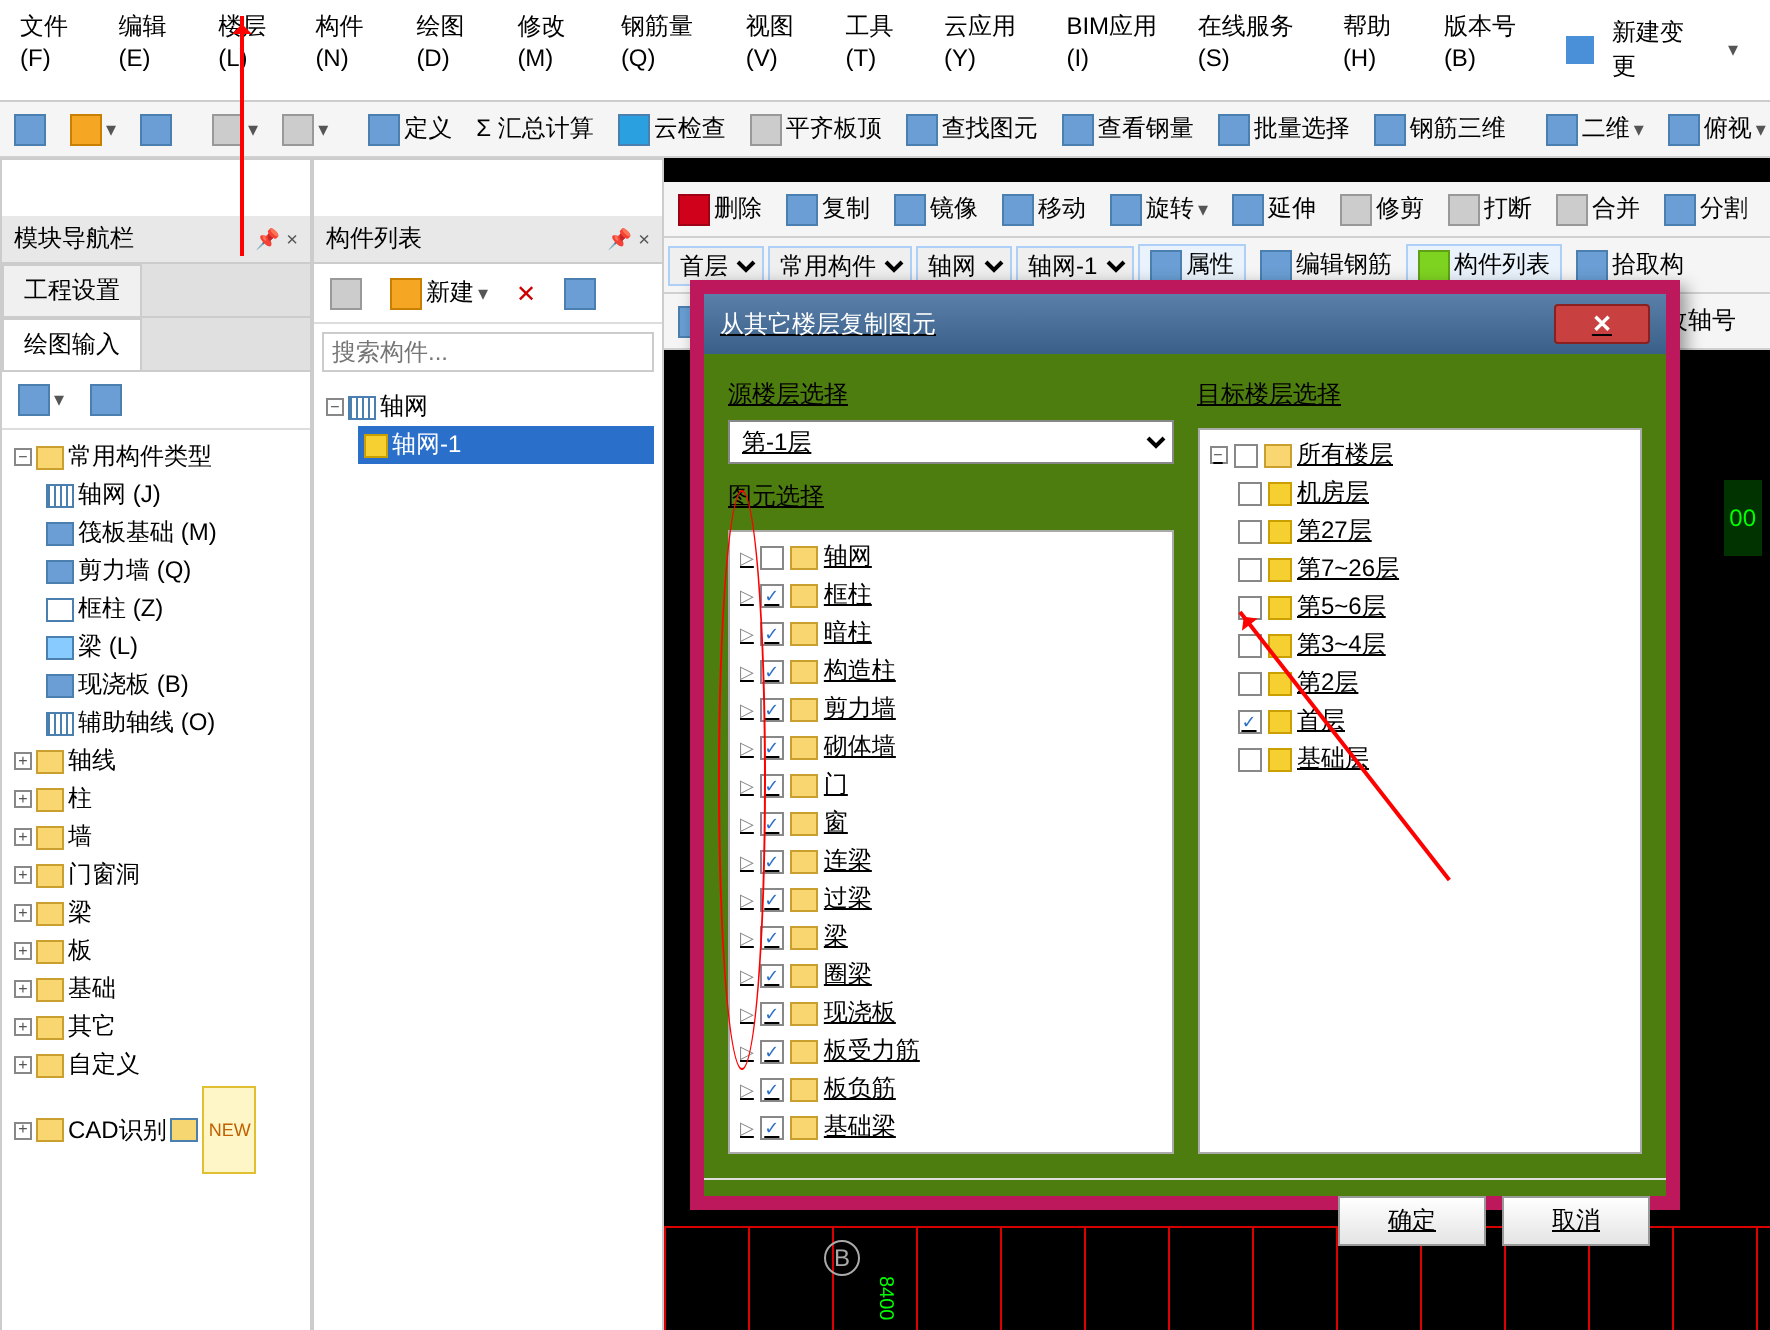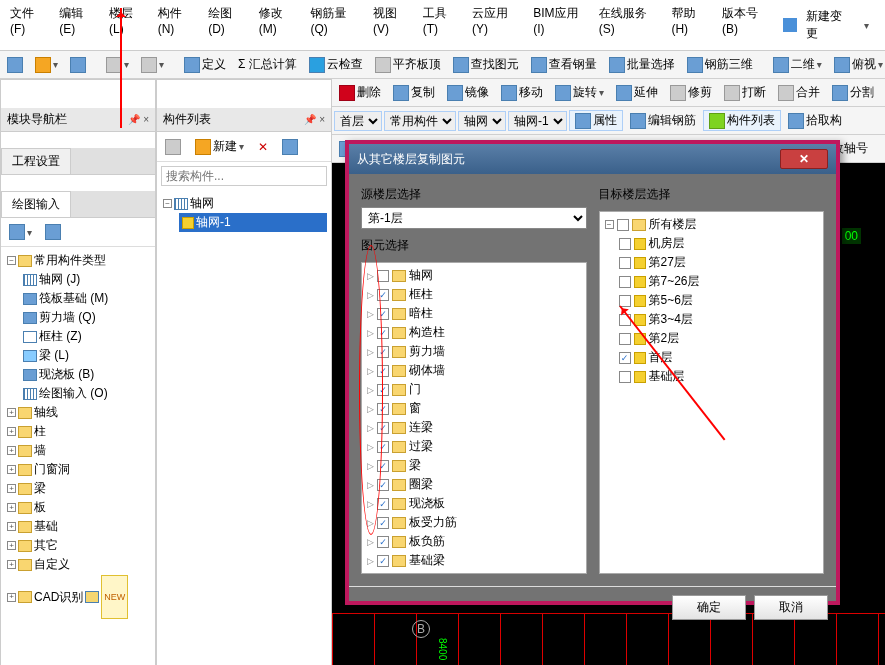--- a/index.html
+++ b/index.html
@@ -19,53 +19,53 @@
 .ticon.green { background: #7ed321; border-color: #5fa015; }
 .ticon.red { background: #d0021b; border-color: #a00015; }
 .ticon.gray { background: #ccc; border-color: #999; }
 .sep { width: 1px; height: 18px; background: #c0c0c0; margin: 0 3px; }
 
 
 .main { display: flex; height: calc(100% - 76px); }
 .panel { background: #fff; border: 1px solid #ccc; display: flex; flex-direction: column; }
 .panel-header { background: #e8e8e8; border-bottom: 1px solid #ccc; padding: 3px 6px; display: flex; align-items: center; justify-content: space-between; margin-top: 28px; }
 .pin { font-size: 10px; color: #555; }
-.tabs { display: flex; background: #e0e0e0; border-bottom: 1px solid #ccc; margin-top: 16px; }
+.tabs { display: flex; background: #e0e0e0; border-bottom: 1px solid #ccc; }
 .tab { padding: 4px 10px; border: 1px solid #ccc; border-bottom: none; background: #f0f0f0; margin-right: -1px; }
 .tab.active { background: #fff; }
 
 
 .leftpanel { width: 156px; }
 .treewrap { flex: 1; overflow: auto; padding: 4px; }
 .tree ul { list-style: none; padding-left: 16px; }
 .tree li { padding: 1px 0; white-space: nowrap; display: flex; align-items: center; gap: 2px; }
 .exp { width: 9px; height: 9px; border: 1px solid #888; display: inline-flex; align-items: center; justify-content: center; font-size: 8px; line-height: 1; color: #555; background: #fff; }
 .fold { width: 14px; height: 12px; background: #f9d670; border: 1px solid #c9a030; display: inline-block; }
 .gicon { width: 14px; height: 12px; display: inline-block; background: #6a9ed4; border: 1px solid #4a7fb0; }
 .gicon.grid { background: repeating-linear-gradient(90deg,#4a7fb0 0 1px,transparent 1px 3px); border-color:#4a7fb0; }
 
 
 .midpanel { width: 176px; }
 .mid-toolbar { display: flex; align-items: center; gap: 4px; padding: 3px; border-bottom: 1px solid #ddd; }
 .searchbox { width: calc(100% - 8px); margin: 4px; padding: 2px 4px; border: 1px solid #ccc; color: #888; }
 
 
 .rightpanel { flex: 1; background: #000; position: relative; display: flex; flex-direction: column; }
-.right-toolbars { background: #f5f5f5; }
+.right-toolbars { background: #f5f5f5; margin-top: 12px; }
 .right-toolbars .toolbar { border-bottom: 1px solid #d0d0d0; }
 .right-toolbars select { font-size: 12px; padding: 1px; border: 1px solid #aecff7; }
 .btnframed { border: 1px solid #aecff7; background: #eaf3fc; padding: 1px 5px; display: inline-flex; align-items: center; gap: 2px; }
 .canvas { flex: 1; background: #000; position: relative; overflow: hidden; }
 .canvas .grid { position: absolute; left: 0; right: 0; bottom: 0; height: 55px; background: repeating-linear-gradient(90deg, #d00 0 1px, transparent 1px 42px); border-top: 1px solid #d00; }
 .canvas .bmark { position: absolute; bottom: 30px; left: 80px; color: #aaa; border: 1px solid #aaa; border-radius: 50%; width: 18px; height: 18px; display: flex; align-items: center; justify-content: center; }
 .canvas .dim { position: absolute; bottom: 8px; left: 105px; color: #0f0; writing-mode: vertical-rl; font-size: 10px; }
-.canvas .axis { position: absolute; right: 24px; top: 65px; color: #0f0; background:#003300; padding:1px 3px; }
-
-
-.dialog { position: absolute; left: 345px; top: 140px; width: 495px; height: 465px; background: #737373; border: 4px solid #be185d; box-shadow: 3px 3px 8px rgba(0,0,0,.4); display: flex; flex-direction: column; }
+.canvas .axis { position: absolute; right: 4px; top: 65px; color: #0f0; background:#003300; padding:12px 3px; }
+
+
+.dialog { position: absolute; left: 345px; top: 140px; width: 495px; height: 465px; background: #4d7c0f; border: 7px solid #be185d; box-shadow: 3px 3px 8px rgba(0,0,0,.4); display: flex; flex-direction: column; text-decoration: underline; }
 .dlg-title { background: linear-gradient(#5a7fa8,#3a608a); color: #fff; padding: 5px 8px; display: flex; align-items: center; justify-content: space-between; }
 .dlg-close { background: #c94040; color: #fff; padding: 2px 18px; border: 1px solid #8a2020; border-radius: 2px; font-weight: bold; }
 .dlg-body { flex: 1; display: flex; gap: 12px; padding: 12px; }
 .dlg-col { display: flex; flex-direction: column; }
 .dlg-col.left { flex: 1; }
 .dlg-col.right { flex: 1; }
 .dlg-label { margin-bottom: 4px; }
 .dlg-select { width: 100%; padding: 2px; border: 1px solid #888; background: #fff; }
 .dlg-listbox { flex: 1; border: 1px solid #aaa; background: #fff; margin-top: 4px; overflow: auto; padding: 3px; }
 .chktree li { display: flex; align-items: center; gap: 3px; padding: 1px 0; }
@@ -225,21 +225,21 @@
           <li>
               <span class="gicon" style="background:#8cf"></span>
               <span>梁 (L)</span>
             </li>
           <li>
               <span class="gicon"></span>
               <span>现浇板 (B)</span>
             </li>
           <li>
               <span class="gicon grid"></span>
-              <span>绘图输入 (O)</span>
+              <span>辅助轴线 (O)</span>
             </li>
         </ul>
         <li>
             <span class="exp">+</span>
             <span class="fold"></span>
             <span>轴线</span>
           </li>
         <li>
             <span class="exp">+</span>
             <span class="fold"></span>

